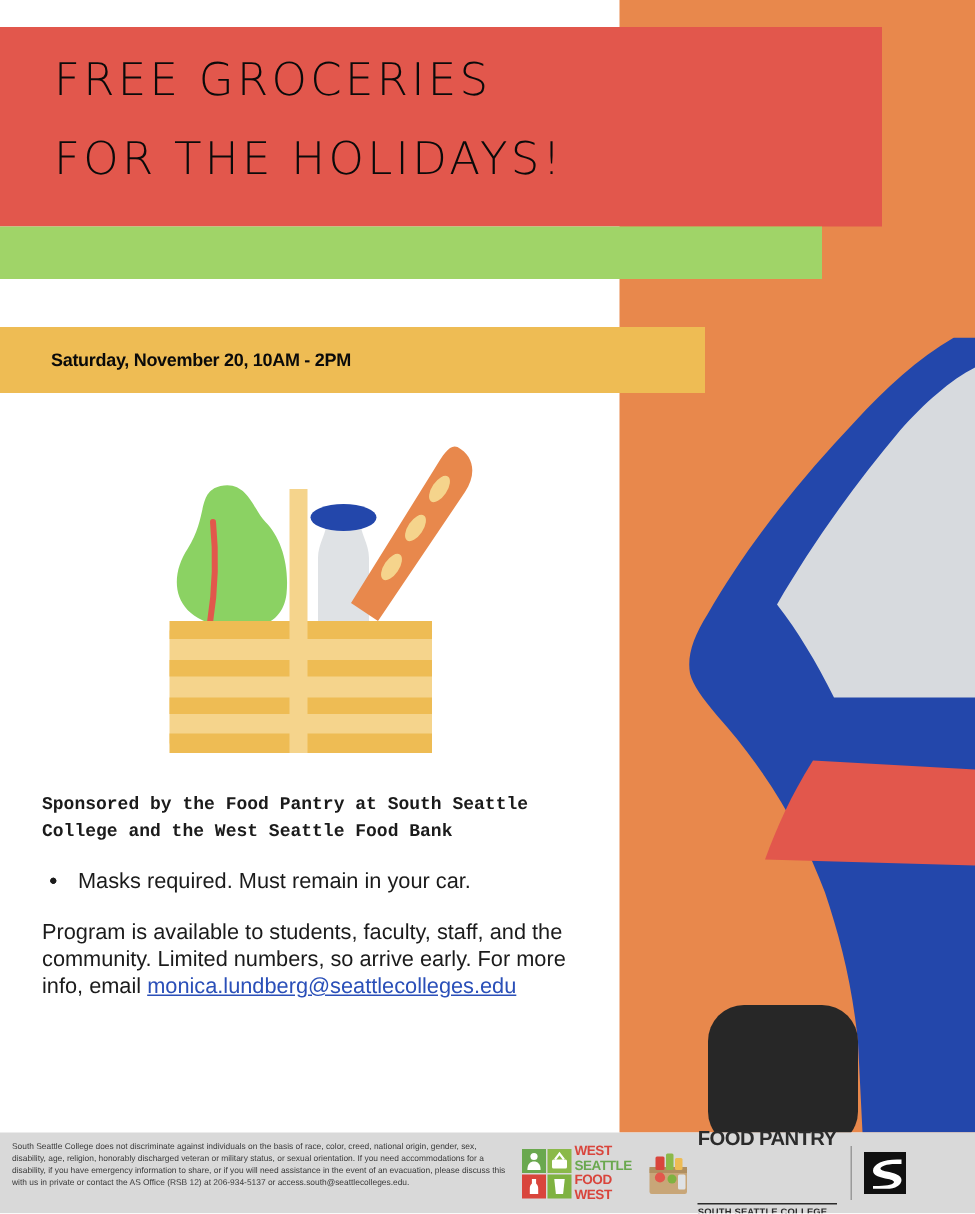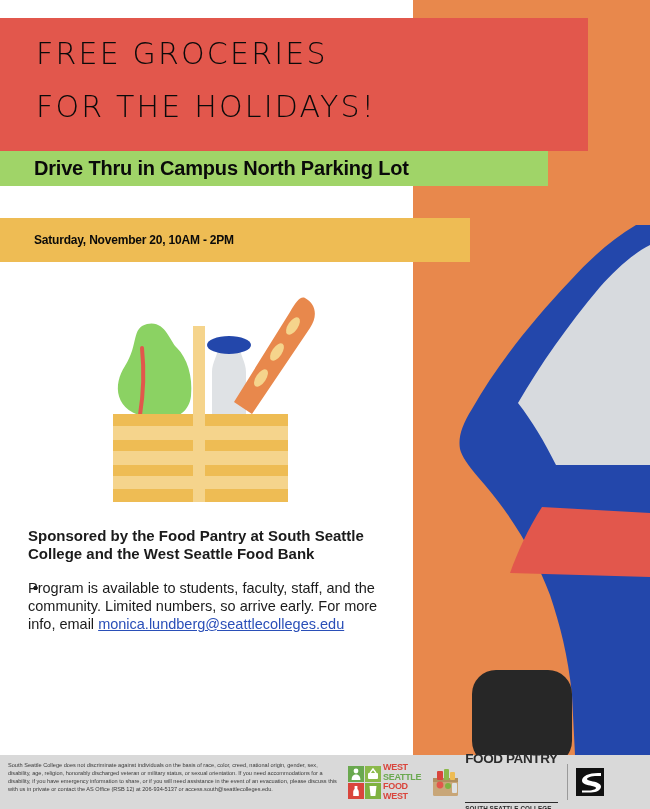--- a/index.html
+++ b/index.html
@@ -111,23 +111,23 @@
 
   
   .body-copy {
     position: absolute;
     left: 28px;
     top: 527px;
     width: 362px;
     color: #1b1b1b;
   }
   .sponsor {
-    font-family: Liberation Sans, sans-serif;
-    font-weight: bold;
-    font-size: 15px;
+    font-family: Liberation Mono, monospace;
+    font-weight: bold;
+    font-size: 12px;
     line-height: 18px;
     margin: 0 0 13px 0;
   }
   ul.bullets {
     list-style: none;
     margin: 0;
     padding: 0;
   }
   ul.bullets li {
     position: relative;
@@ -317,21 +317,20 @@
 
       <rect x="72" y="445" width="100" height="95" rx="24" ry="24" fill="#272727"></rect>
     </svg>
   </div>
 
   <div class="red-banner"></div>
   <div class="headline">FREE GROCERIES
 FOR THE HOLIDAYS!</div>
 
   <div class="green-banner"></div>
-  <div class="subhead">Drive Thru in Campus North Parking Lot</div>
 
   <div class="yellow-banner"></div>
   <div class="datetime">Saturday, November 20, 10AM - 2PM</div>
 
   <div class="basket-art">
     <svg viewBox="0 0 230 230" width="230" height="230" xmlns="http://www.w3.org/2000/svg" aria-hidden="true">
 
       <g>
         <path d="M 55 126 C 18 120 18 92 30 74 C 44 52 36 36 52 32
                  C 70 28 74 48 82 56 C 92 66 98 84 96 104
@@ -367,20 +366,21 @@
     <p class="sponsor">Sponsored by the Food Pantry at South Seattle College and the West Seattle Food Bank</p>
     <ul class="bullets">
       <li>
         <span class="dot">•</span>
       </li>
       <li>
         <span class="dot">•</span>
       </li>
       <li>
         <span class="dot">•</span>
+        <span>Masks required. Must remain in your car.</span>
       </li>
     </ul>
     <p class="program">
       <span>Program is available to students, faculty, staff, and the community. Limited numbers, so arrive early. For more info, email </span><a class="email-link" href="#">monica.lundberg@seattlecolleges.edu</a>
     </p>
   </div>
 
   <div class="footer"></div>
   <div class="disclaimer">South Seattle College does not discriminate against individuals on the basis of race, color, creed, national origin, gender, sex, disability, age, religion, honorably discharged veteran or military status, or sexual orientation. If you need accommodations for a disability, if you have emergency information to share, or if you will need assistance in the event of an evacuation, please discuss this with us in private or contact the AS Office (RSB 12) at 206-934-5137 or access.south@seattlecolleges.edu.</div>
 

